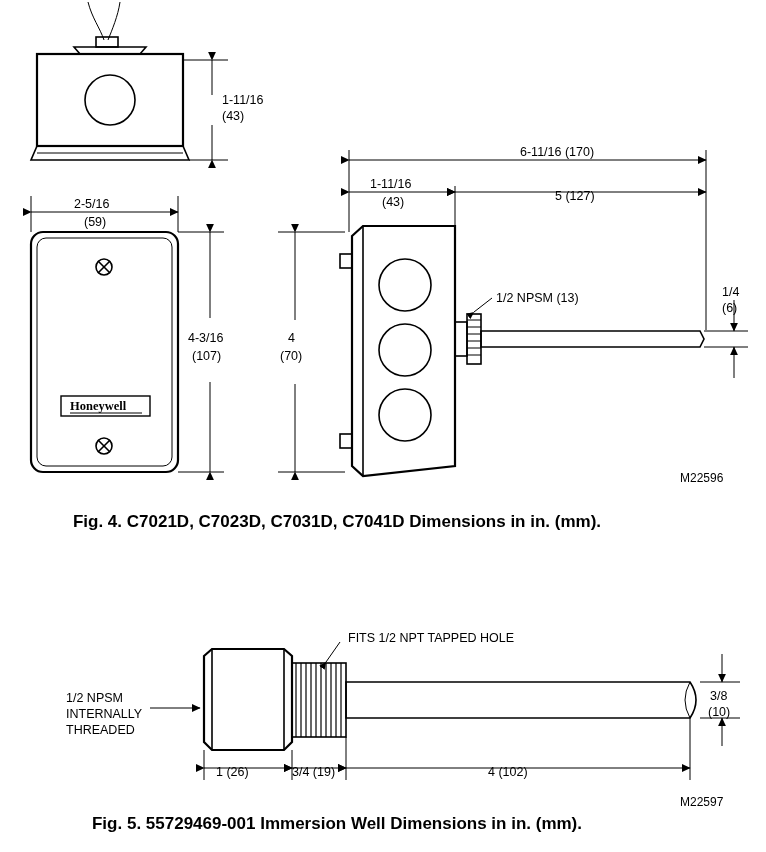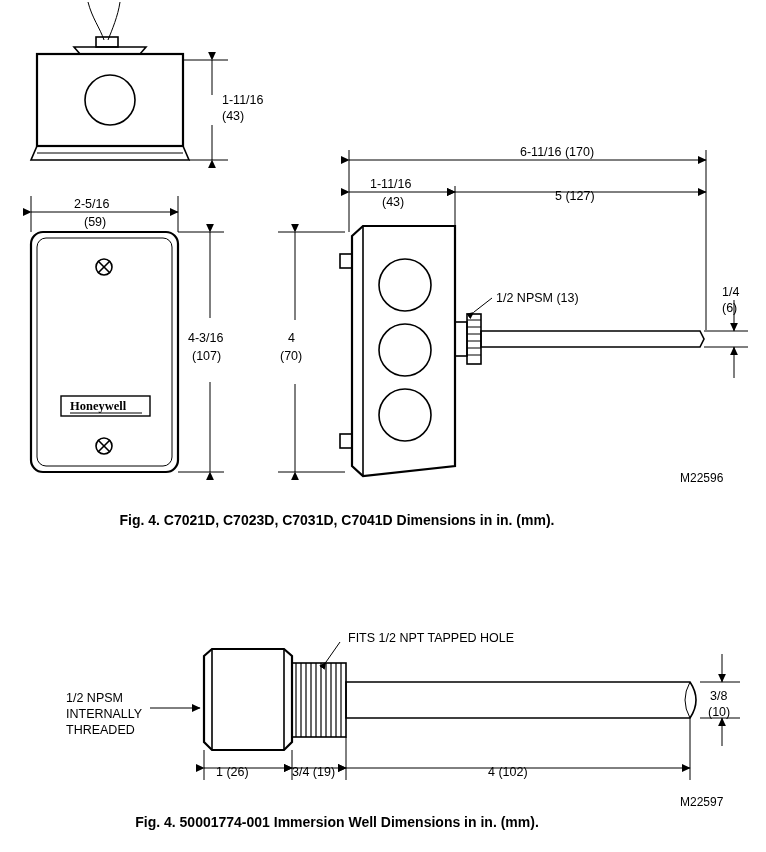--- a/index.html
+++ b/index.html
@@ -1,21 +1,21 @@
 <!DOCTYPE html>
 <html><head>
 <meta charset="utf-8">
 <style>
   html,body{margin:0;padding:0;background:#ffffff;}
   body{width:766px;height:852px;position:relative;font-family:"Liberation Sans",sans-serif;color:#000;}
   .fig{position:absolute;left:0;width:634px;}
   svg{display:block;}
   .cap{
     position:absolute;left:0;width:674px;text-align:center;
-    font-family:"Liberation Sans",sans-serif;font-weight:bold;font-size:14px;color:#000;
+    font-family:"Liberation Sans",sans-serif;font-weight:bold;font-size:17px;color:#000;
   }
   .lbl{font-family:"Liberation Sans",sans-serif;font-size:12.5px;fill:#000;}
   .code{font-family:"Liberation Sans",sans-serif;font-size:12px;fill:#000;}
   .ln{stroke:#000;fill:none;}
   .thin{stroke-width:1;}
   .med{stroke-width:1.6;}
   .thick{stroke-width:2.2;}
   .hw-badge{
     fill:#fff;stroke:#000;stroke-width:1.4;
   }
@@ -202,13 +202,13 @@
   <line class="ln thin" x1="700" y1="98" x2="740" y2="98"></line>
   <line class="ln thin" x1="722" y1="34" x2="722" y2="62" marker-end="url(#ah2)"></line>
   <line class="ln thin" x1="722" y1="126" x2="722" y2="98" marker-end="url(#ah2)"></line>
   <text class="lbl" x="710" y="80">3/8</text>
   <text class="lbl" x="708" y="96">(10)</text>
 
   <text class="code" x="680" y="186">M22597</text>
 </svg>
 </div>
 
-<div class="cap" style="top:814px;">Fig. 4. 50001774-001 Immersion Well Dimensions in in. (mm).</div>
+<div class="cap" style="top:814px;">Fig. 5. 55729469-001 Immersion Well Dimensions in in. (mm).</div>
 
 </body></html>

